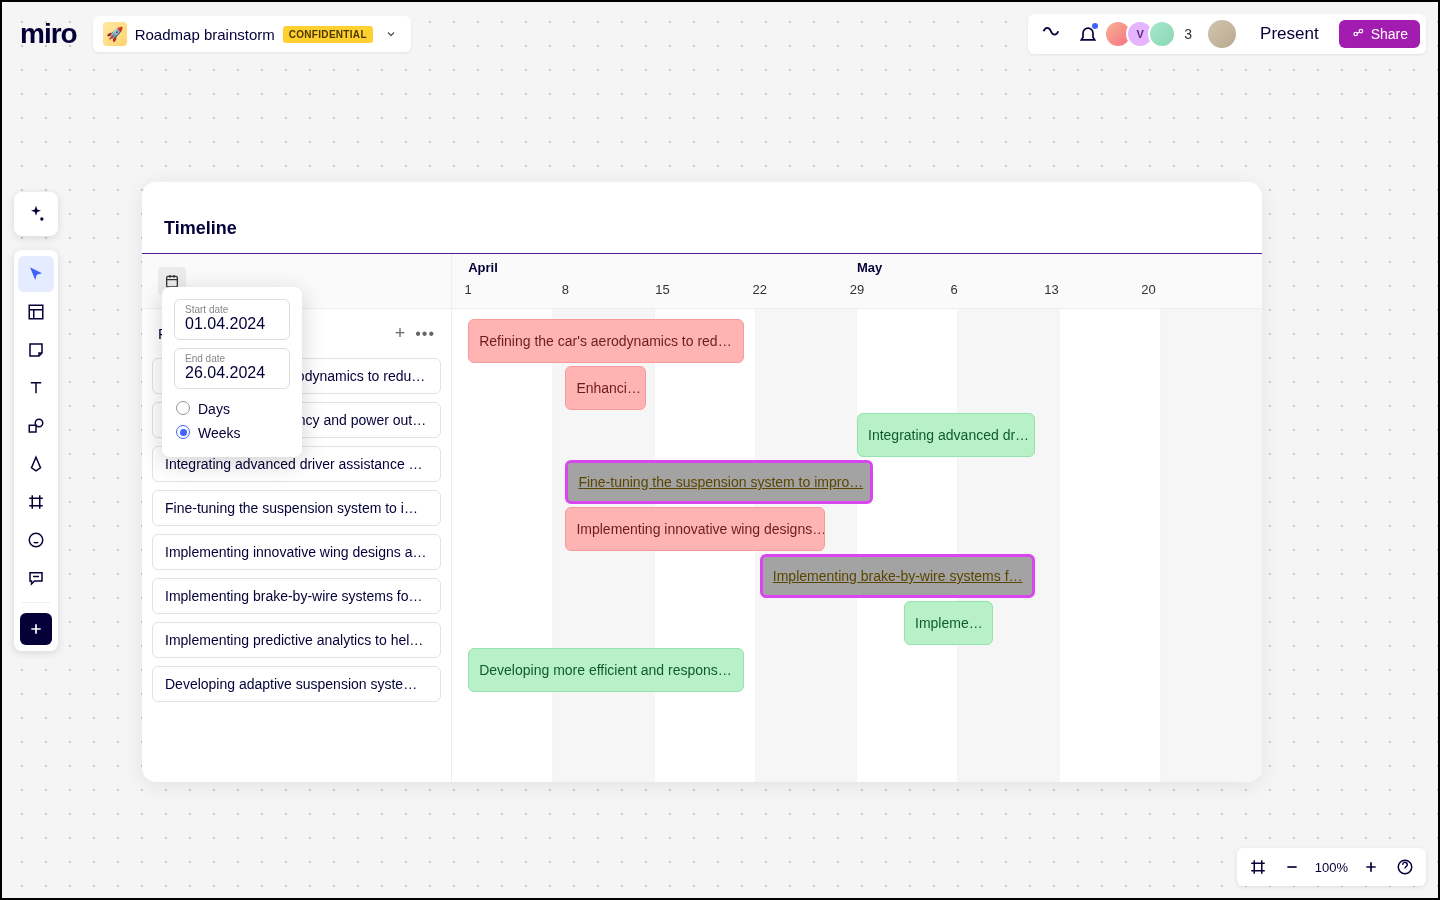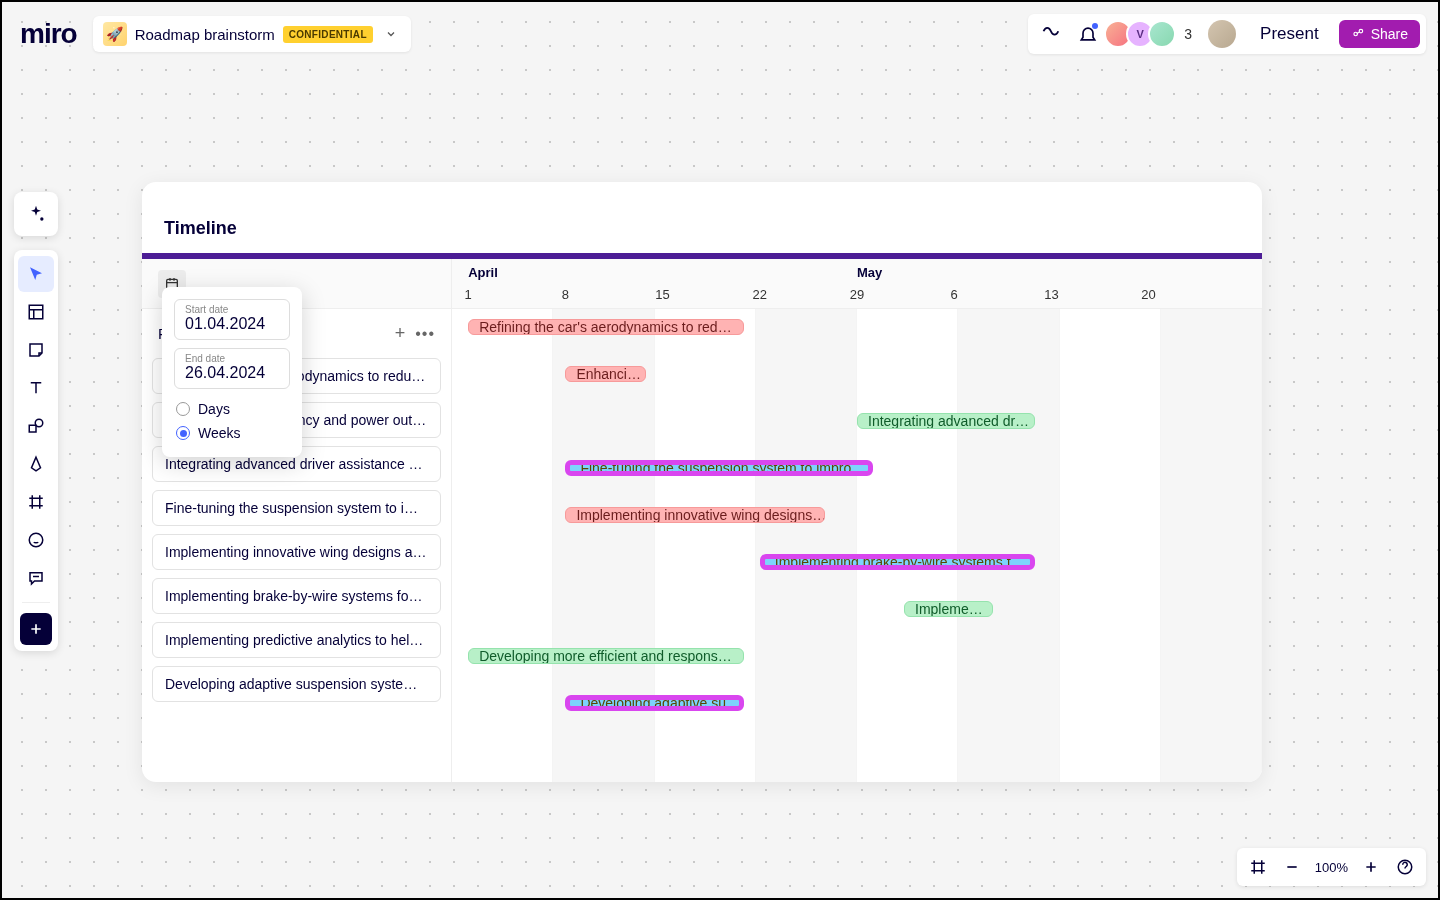--- a/index.html
+++ b/index.html
@@ -35,21 +35,21 @@
 .left-toolbar { position:absolute; left:12px; top:190px; width:44px; background:#fff; border-radius:8px; box-shadow:0 2px 8px rgba(0,0,0,0.12); display:flex; flex-direction:column; align-items:center; padding:6px 0; gap:2px; }
 .ai-badge { position:absolute; left:12px; top:190px; width:44px; height:44px; background:#fff; border-radius:8px; box-shadow:0 2px 8px rgba(0,0,0,0.12); display:flex; align-items:center; justify-content:center; }
 .tool { width:36px; height:36px; border-radius:6px; display:flex; align-items:center; justify-content:center; cursor:pointer; color:#050038; }
 .tool.active { background:#e6ecff; color:#4262ff; }
 .tool-sep { width:28px; height:1px; background:#eee; margin:4px 0; }
 .add-tool { background:#050038; color:#fff; border-radius:6px; width:32px; height:32px; display:flex;align-items:center;justify-content:center; margin-top:4px; }
 
 
 .timeline-card { position:absolute; left:140px; top:180px; width:1120px; height:600px; background:#fff; border-radius:14px; box-shadow:0 4px 20px rgba(0,0,0,0.08); overflow:hidden; }
 .timeline-title { font-size:18px; font-weight:700; color:#050038; padding:36px 22px 14px; }
-.timeline-header { display:flex; border-top:6px solid #4c1d95; border-bottom:1px solid #eee; background:#fafafa; height:56px; }
+.timeline-header { display:flex; border-top:1px solid #4c1d95; border-bottom:1px solid #eee; background:#fafafa; height:56px; }
 .left-col-head { width:310px; flex-shrink:0; display:flex; align-items:center; padding:0 16px; border-right:1px solid #eee; }
 .cal-btn { width:28px; height:28px; background:#ececec; border-radius:4px; display:flex; align-items:center; justify-content:center; cursor:pointer; color:#333; }
 .grid-head { flex:1; position:relative; }
 .month-row { position:absolute; top:6px; left:0; right:0; height:18px; }
 .month-label { position:absolute; font-size:13px; font-weight:700; color:#050038; }
 .day-row { position:absolute; top:28px; left:0; right:0; height:20px; }
 .day-label { position:absolute; font-size:13px; color:#333; transform: translateX(-50%); }
 
 .timeline-body { display:flex; height:calc(100% - 56px - 54px); position:relative; }
 .left-col { width:310px; flex-shrink:0; border-right:1px solid #eee; padding:12px 10px; position:relative; }
@@ -57,31 +57,31 @@
 .row-title-label { font-size:15px; color:#050038; }
 .row-add { color:#666; font-size:18px; cursor:pointer; }
 .row-more { color:#666; font-size:16px; cursor:pointer; letter-spacing:1px; }
 .task-item { border:1px solid #e2e2e2; border-radius:6px; padding:9px 12px; font-size:14px; color:#050038; margin-bottom:8px; white-space:nowrap; overflow:hidden; text-overflow:ellipsis; cursor:pointer; }
 
 .grid-body { flex:1; position:relative; overflow:hidden; }
 .grid-cols { position:absolute; inset:0; display:flex; }
 .grid-col { flex:1; border-right:1px solid #f4f4f4; }
 .grid-col.wknd { background: #f6f6f6; }
 .bars { position:absolute; inset:0; }
-.bar { position:absolute; height:16px; border-radius:6px; padding:0 10px; display:flex; align-items:center; font-size:14px; white-space:nowrap; overflow:hidden; text-overflow:ellipsis; cursor:pointer; }
+.bar { position:absolute; height:44px; border-radius:6px; padding:0 10px; display:flex; align-items:center; font-size:14px; white-space:nowrap; overflow:hidden; text-overflow:ellipsis; cursor:pointer; }
 .c-red { background:#ffb3b3; border:1px solid #f79a9a; color:#6b1d1d; }
 .c-green { background:#b8f0c8; border:1px solid #95e3ad; color:#0f5c2a; }
-.c-yellow { background:#7dd3fc; border:5px solid #d946ef; color:#5a4600; }
+.c-yellow { background:#a3a3a3; border:3px solid #d946ef; color:#5a4600;text-decoration:underline; }
 
 
 .date-pop { position:absolute; left:160px; top:285px; width:140px; background:#fff; border-radius:8px; box-shadow:0 6px 24px rgba(0,0,0,0.18); padding:12px; z-index:40; }
 .date-field { border:1px solid #ddd; border-radius:6px; padding:4px 10px 6px; margin-bottom:8px; }
 .date-field-label { font-size:10px; color:#888; }
 .date-field-value { font-size:16px; font-weight:500; color:#050038; }
-.radio-row { display:flex; align-items:center; gap:8px; padding:4px 2px; cursor:pointer; font-size:14px; color:#050038; }
+.radio-row { display:flex; gap:8px; padding:4px 2px; cursor:pointer; font-size:14px; color:#050038; }
 .radio { width:14px; height:14px; border:1.5px solid #999; border-radius:50%; display:inline-flex; align-items:center; justify-content:center; }
 .radio.checked { border-color:#4262ff; }
 .radio.checked::after { content:''; width:7px; height:7px; background:#4262ff; border-radius:50%; }
 
 
 .bottom-right { position:absolute; right:12px; bottom:12px; background:#fff; border-radius:6px; box-shadow:0 1px 4px rgba(0,0,0,0.1); display:flex; align-items:center; padding:4px 6px; gap:4px; }
 .br-btn { width:30px; height:30px; display:flex; align-items:center; justify-content:center; cursor:pointer; color:#050038; border-radius:4px; }
 .zoom-label { font-size:13px; color:#050038; padding:0 4px; }
 
 svg { display:block; }
@@ -263,21 +263,20 @@
         </div>
       <div class="bars" id="bars">
           <div class="bar c-red" style="top: 10px; left: 2%; width: 34%;">Refining the car's aerodynamics to red…</div>
           <div class="bar c-red" style="top: 57px; left: 14%; width: 10%;">Enhanci…</div>
           <div class="bar c-green" style="top: 104px; left: 50%; width: 22%;">Integrating advanced dr…</div>
           <div class="bar c-yellow" style="top: 151px; left: 14%; width: 38%;">Fine-tuning the suspension system to impro…</div>
           <div class="bar c-red" style="top: 198px; left: 14%; width: 32%;">Implementing innovative wing designs…</div>
           <div class="bar c-yellow" style="top: 245px; left: 38%; width: 34%;">Implementing brake-by-wire systems f…</div>
           <div class="bar c-green" style="top: 292px; left: 50%; width: 11%; margin-left: 47px;">Impleme…</div>
           <div class="bar c-green" style="top: 339px; left: 2%; width: 34%;">Developing more efficient and respons…</div>
-          <div class="bar c-yellow" style="top: 386px; left: 14%; width: 22%;">Developing adaptive su…</div>
         </div>
     </div>
   </div>
 </div>
 
 <div class="date-pop">
   <div class="date-field">
     <div class="date-field-label">Start date</div>
     <div class="date-field-value">01.04.2024</div>
   </div>

